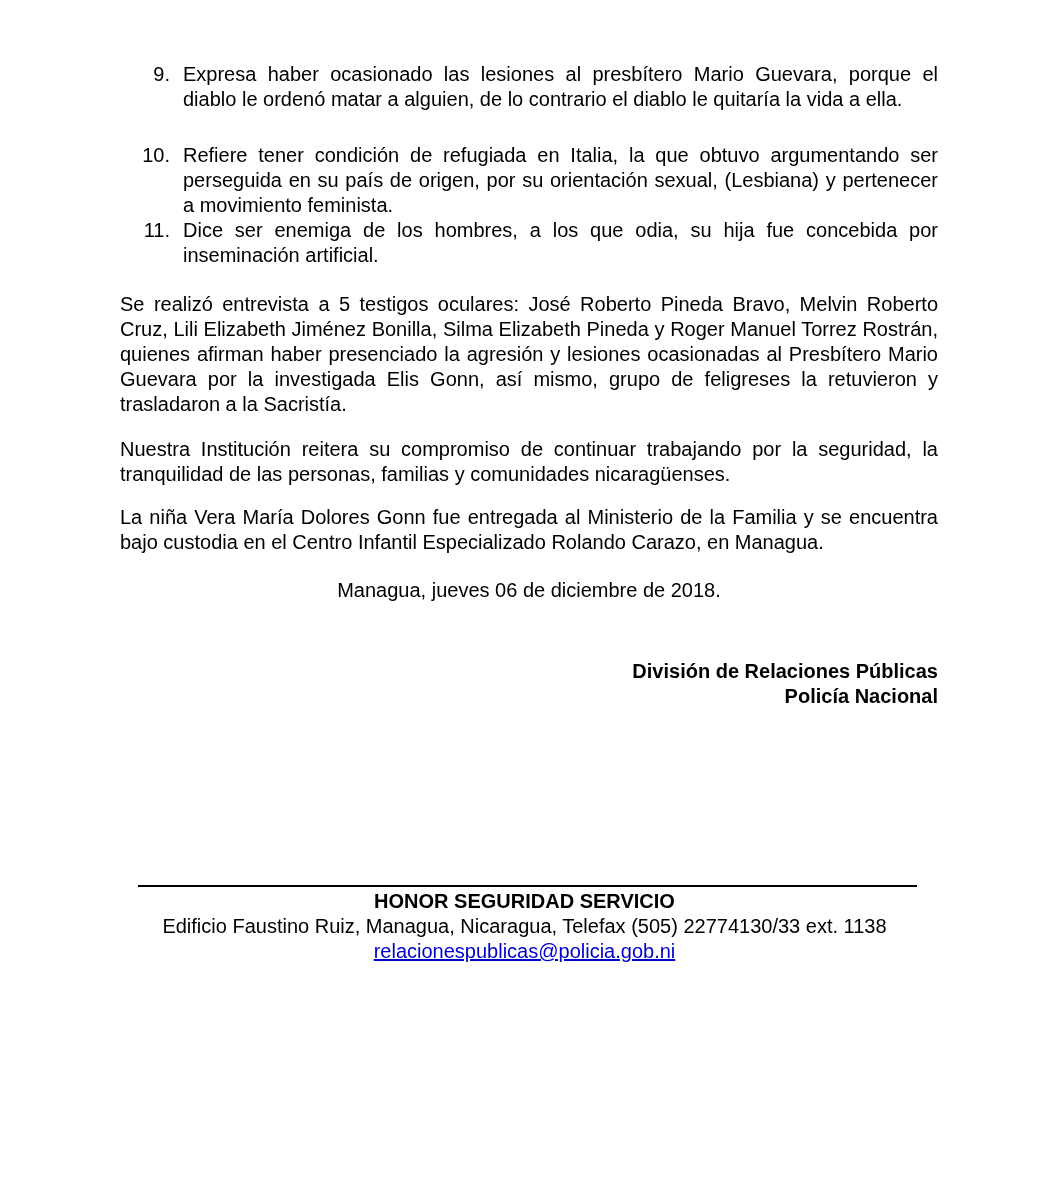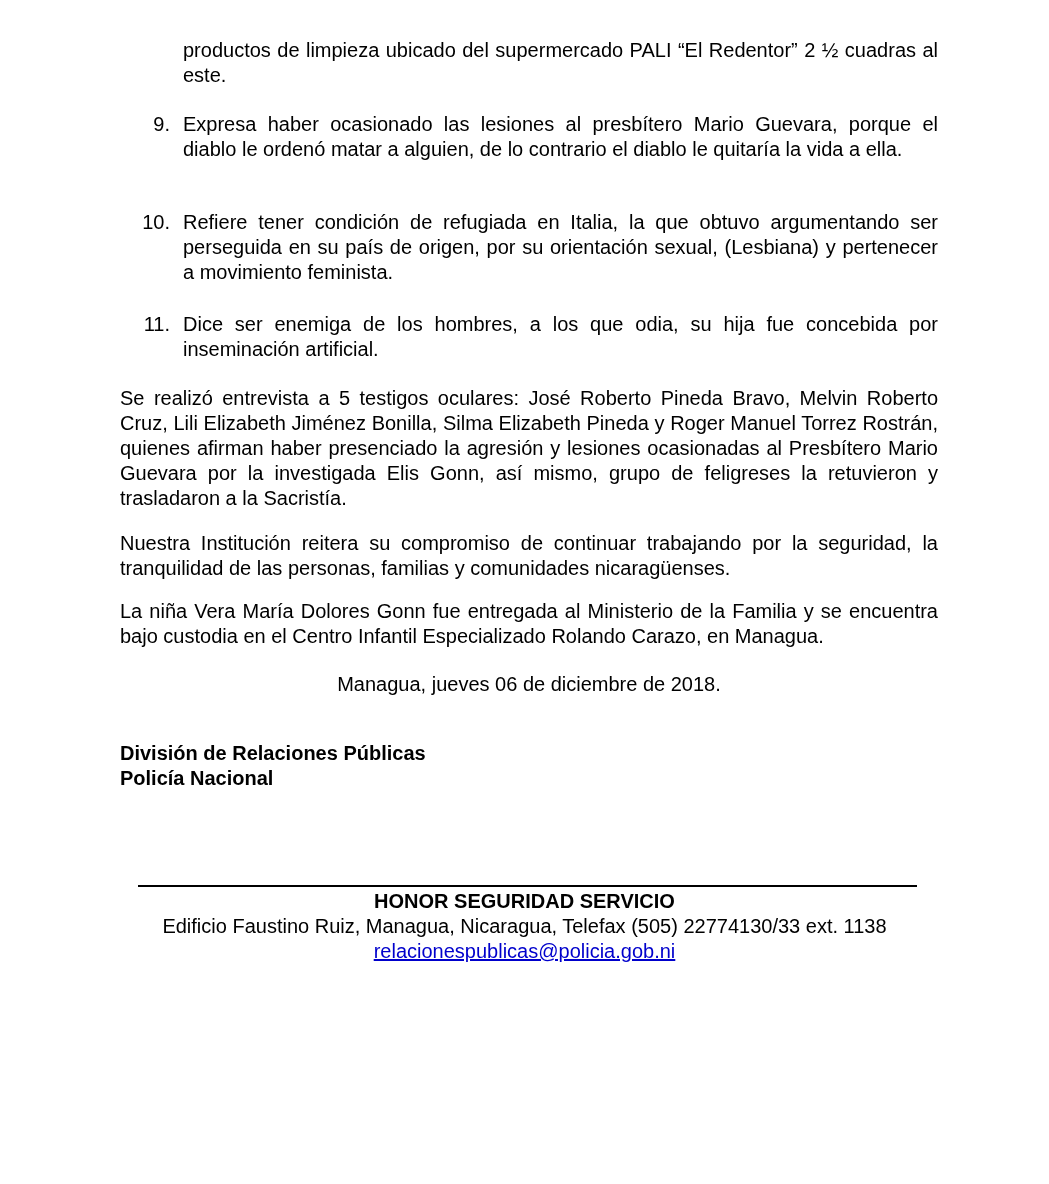--- a/index.html
+++ b/index.html
@@ -33,30 +33,30 @@
   }
   .list-item .num {
     position: absolute;
     left: 0;
     top: 0;
     width: 50px;
     text-align: right;
     white-space: nowrap;
   }
   .item-9  { margin-top: 24px; }
-  .item-10 { margin-top: 48px; }
-  .item-11 { margin-top: 27px; }
+  .item-10 { margin-top: 31px; }
+  .item-11 { }
   .para { text-align: justify; }
   .para-1 { margin-top: 24px; }
   .para-2 { margin-top: 18px; }
   .para-3 { margin-top: 20px; }
   .dateline { margin-top: 23px; text-align: center; }
   .signature {
-    margin-top: 44px;
-    text-align: left;
+    margin-top: 56px;
+    text-align: right;
     font-weight: bold;
   }
   .footer-rule {
     position: absolute;
     left: 138px;
     top: 885px;
     width: 779px;
     height: 0;
     border-top: 2px solid #000000;
   }
@@ -74,21 +74,20 @@
     cursor: pointer;
   }
 </style>
 </head>
 <body>
 
 <div class="page">
 
   <div class="content">
 
-    <p class="cont-para">productos de limpieza ubicado del supermercado PALI “El Redentor” 2 ½ cuadras al este.</p>
 
     <ol class="numbered-list">
       <li class="list-item item-9">
         <span class="num">9.</span>
         <span>Expresa haber ocasionado las lesiones al presbítero Mario Guevara, porque el diablo le ordenó matar a alguien, de lo contrario el diablo le quitaría la vida a ella.</span>
       </li>
       <li class="list-item item-10">
         <span class="num">10.</span>
         <span>Refiere tener condición de refugiada en Italia, la que obtuvo argumentando ser perseguida en su país de origen, por su orientación sexual, (Lesbiana) y pertenecer a movimiento feminista.</span>
       </li>

